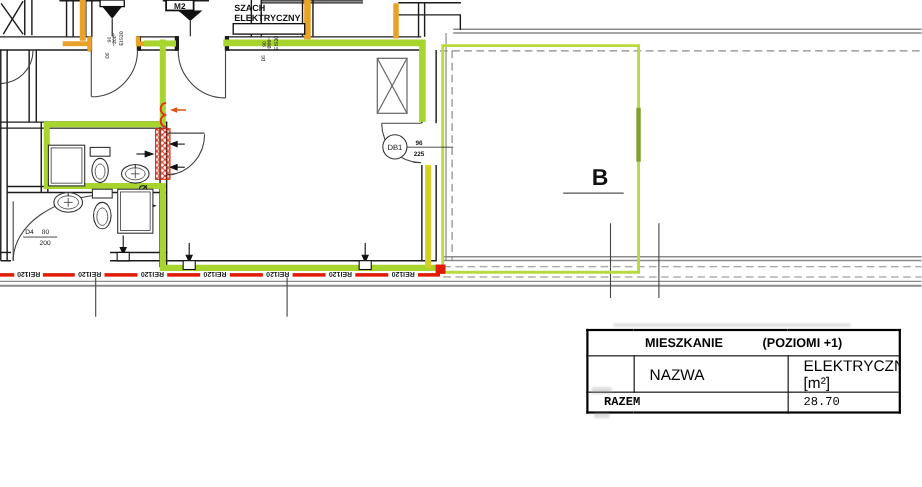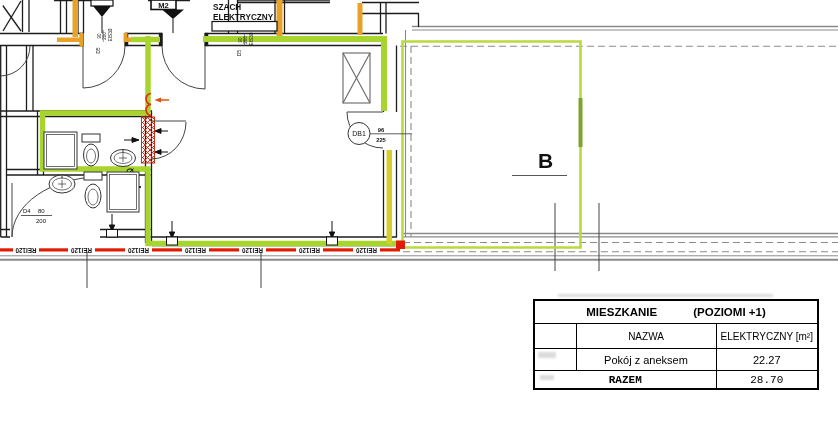--- a/index.html
+++ b/index.html
@@ -1,27 +1,27 @@
 <!DOCTYPE html>
 <html><head>
 <meta charset="utf-8">
 <style>
   html,body{margin:0;padding:0;background:#fff;}
   .canvas{position:relative;width:838px;height:443px;background:#fff;overflow:hidden;
-          font-family:"Liberation Sans",sans-serif;border-radius:14px;}
+          font-family:"Liberation Sans",sans-serif;}
   svg text{font-family:"Liberation Sans",sans-serif;fill:#111;}
   
   .area-table{position:absolute;left:533px;top:299px;width:284px;border-collapse:collapse;
               background:#fff;border:2px solid #000;color:#000;table-layout:fixed;}
-  .area-table td{border:1px solid #000;text-align:center;vertical-align:middle;
-                 font-size:11px;padding:0 2px;overflow:hidden;}
+  .area-table td{border:1px solid #000;text-align:left;vertical-align:middle;
+                 font-size:11px;padding:0 14px;overflow:hidden;}
   .area-table tr.r-title td{font-weight:bold;font-size:11.5px;height:22px;border-bottom:1.6px solid #000;}
   .title-flex{display:flex;justify-content:center;align-items:center;}
   .title-flex .sub{margin-left:36px;}
-  .area-table tr.r-head td{height:24px;font-size:10px;}
+  .area-table tr.r-head td{height:24px;font-size:14px;}
   .area-table tr.r-data td{height:21px;}
   .area-table tr.r-data2 td{height:18px;}
   .area-table tr.r-total td{height:17px;border-top:1.8px solid #000;font-family:Liberation Mono, monospace;}
   .area-table tr.r-total td.lbl{font-weight:bold;}
   .area-table tr.r-last td{height:18px;}
   
   .smudge{position:absolute;background:#9a9a9a;opacity:.35;filter:blur(1px);}
 </style>
 </head>
 <body>
@@ -322,25 +322,20 @@
         <span>MIESZKANIE</span>
         <span class="sub">(POZIOMI +1)</span>
       </div>
     </td>
   </tr>
   <tr class="r-head">
     <td></td>
     <td>NAZWA</td>
     <td>ELEKTRYCZNY [m²]</td>
   </tr>
-  <tr class="r-data">
-    <td></td>
-    <td>Pokój z aneksem</td>
-    <td>22.27</td>
-  </tr>
   <tr class="r-total">
     <td colspan="2" class="lbl">RAZEM</td>
     <td>28.70</td>
   </tr>
 </tbody>
     </table>
 
 
 <div class="smudge" style="left:558px;top:294px;width:215px;height:3px;"></div>
 <div class="smudge" style="left:538px;top:352px;width:18px;height:6px;"></div>

